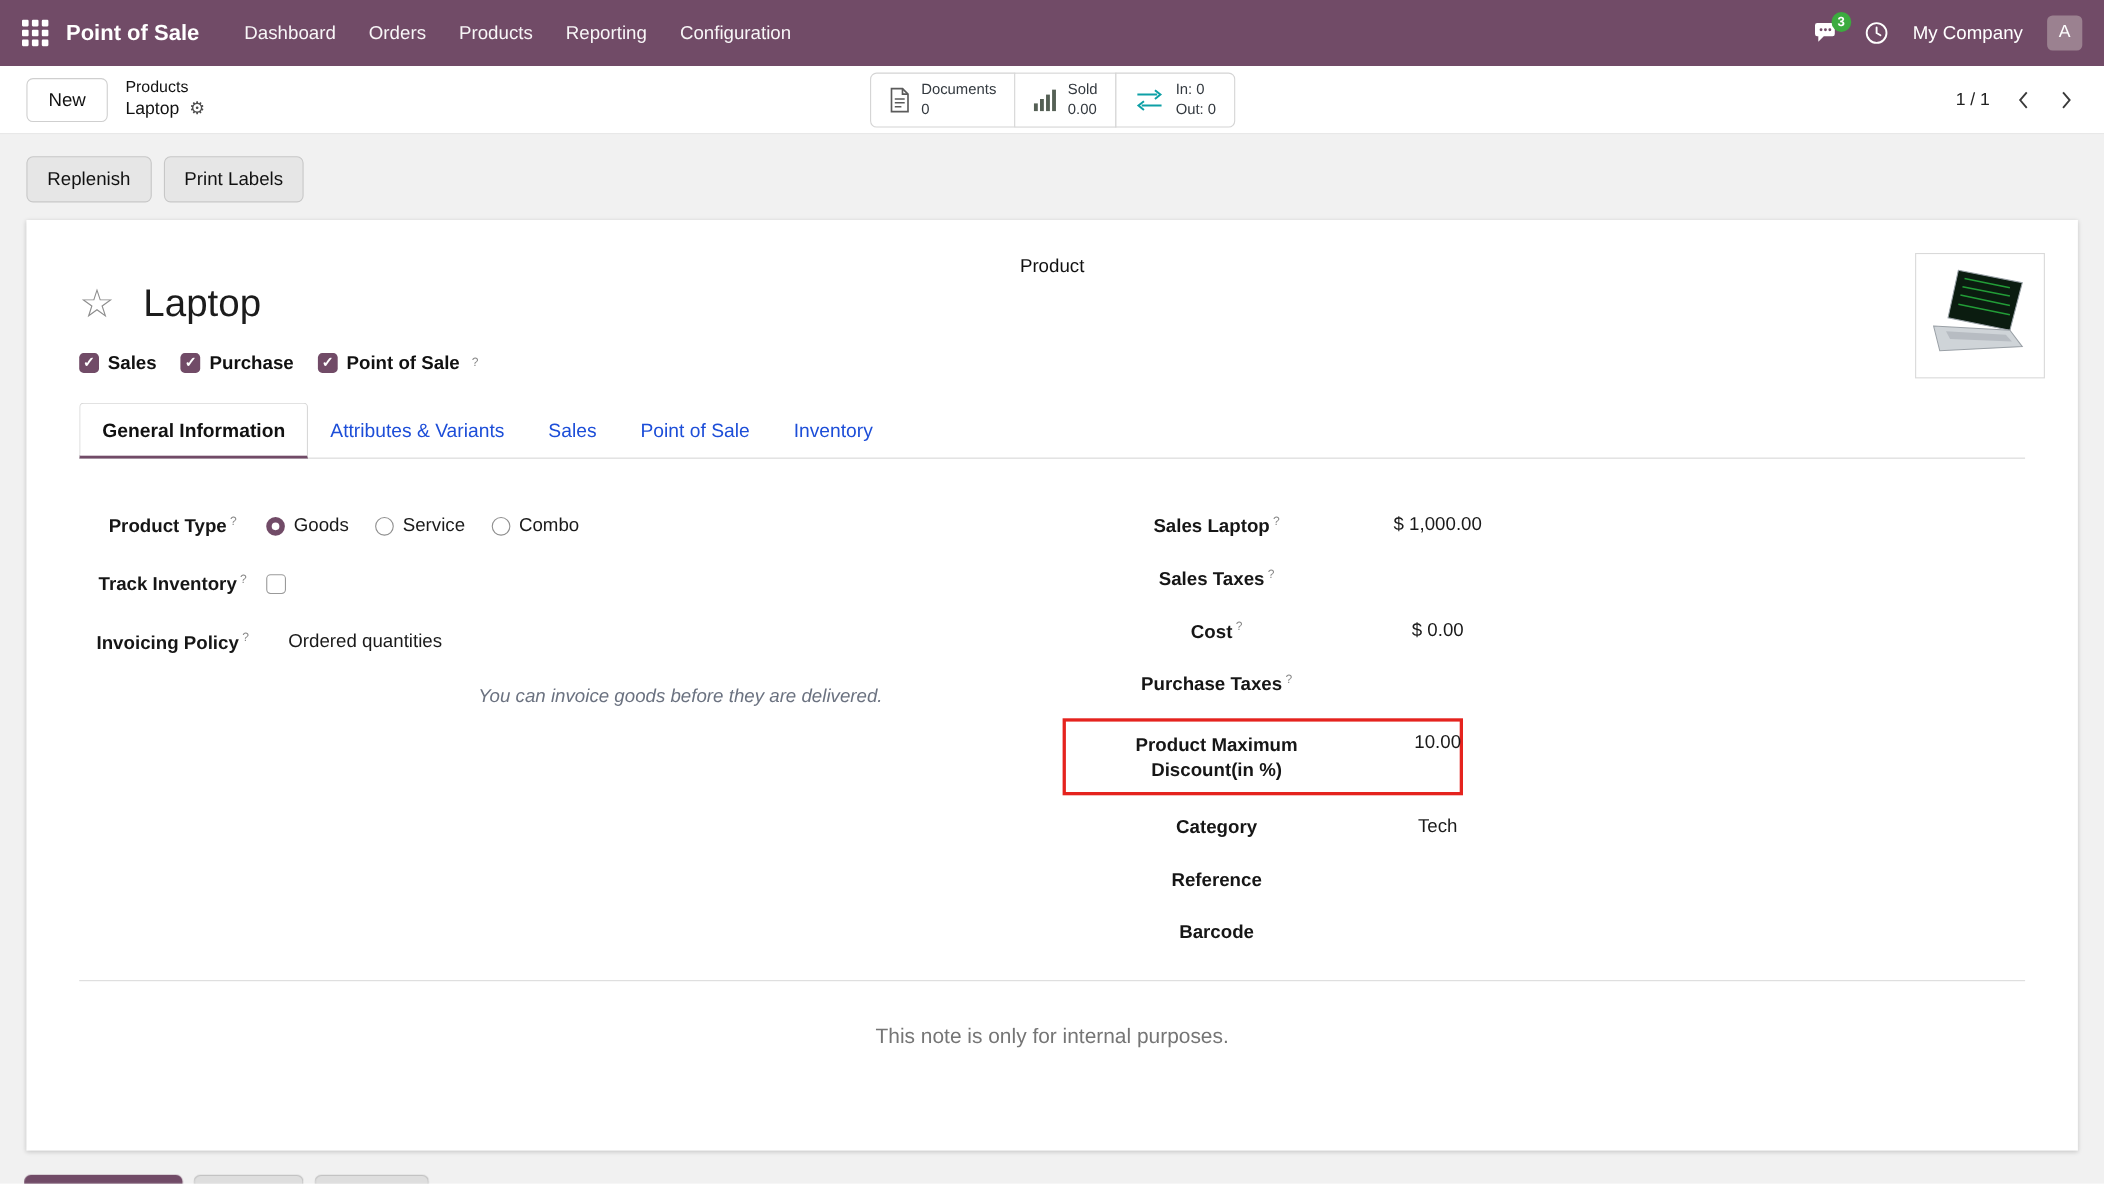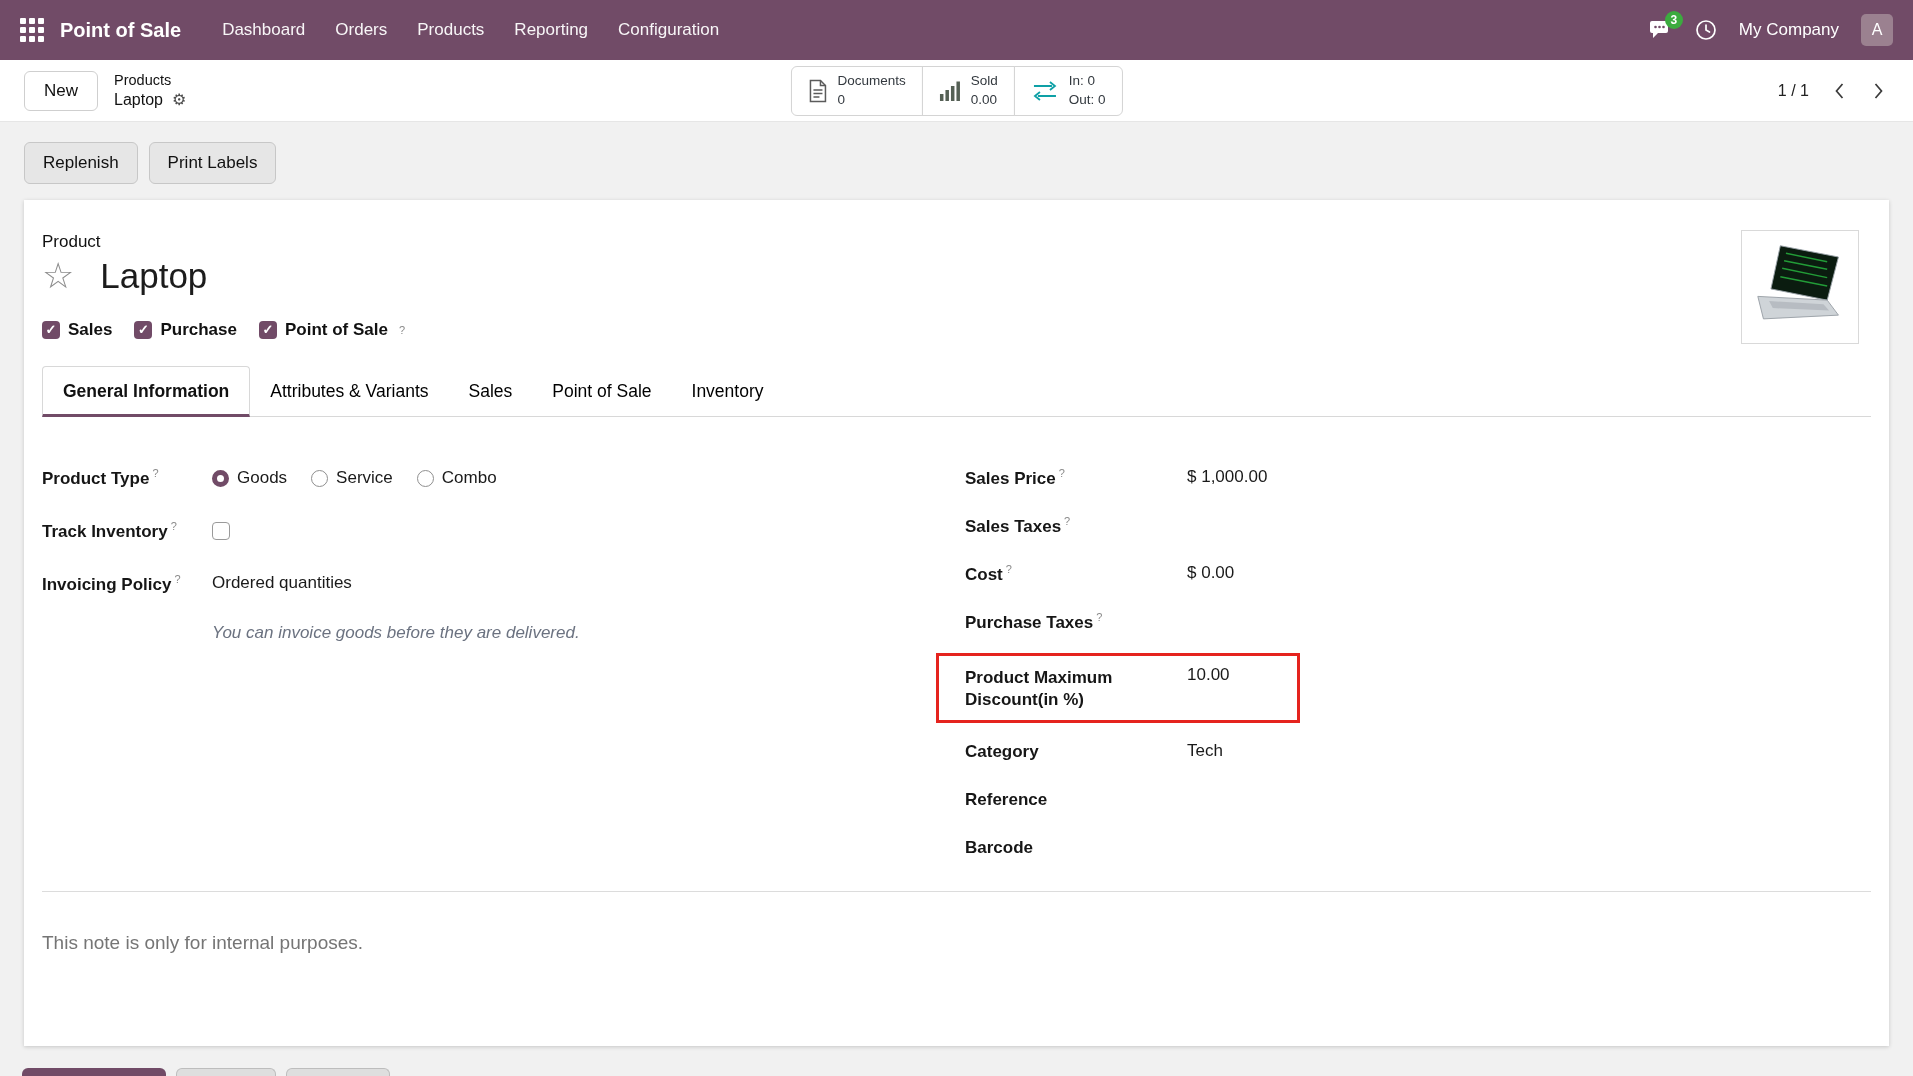--- a/index.html
+++ b/index.html
@@ -57,42 +57,42 @@
   .pager-btn { background: none; border: none; cursor: pointer; padding: 4px; display: flex; }
   
   .action-row { padding: 20px 24px 16px; display: flex; gap: 11px; }
   .btn-sec {
     background: #e6e6e6; border: 1px solid #c7c7c7; border-radius: 6px; padding: 10px 18px;
     font-size: 17px; color: #111; cursor: pointer; font-family: inherit;
   }
   
   .card {
     margin: 0 24px; background: #fff; position: relative; height: 846px; overflow: hidden;
-    box-shadow: 0 1px 4px rgba(0,0,0,.18); padding: 32px 18px 0;
+    box-shadow: 0 1px 4px rgba(0,0,0,.18); padding: 32px 48px 0; text-align: center;
   }
   .kind-label { font-size: 17px; color: #111; }
   .title-row { display: flex; align-items: center; gap: 26px; margin-top: 4px; }
   .star { font-size: 36px; color: #8d8d8d; cursor: pointer; line-height: 1; }
   .prod-title { font-size: 35px; font-weight: 500; color: #1c1c1c; }
   .toggles { display: flex; align-items: center; gap: 22px; margin-top: 24px; }
   .toggle { display: flex; align-items: center; gap: 8px; cursor: pointer; }
   .cb {
     width: 18px; height: 18px; border-radius: 4px; background: #714B67; position: relative; flex: none;
   }
   .cb::after {
     content: "✓"; color: #fff; font-size: 13px; font-weight: 700; position: absolute;
     top: 50%; left: 50%; transform: translate(-50%,-54%);
   }
   .cb.empty { background: #fff; border: 1px solid #9a9a9a; }
   .cb.empty::after { content: ""; }
   .toggle-label { font-weight: 700; font-size: 17px; color: #111; }
   sup.help { font-size: 11px; color: #8a8a8a; margin-left: 3px; font-weight: 400; }
   
   .tabs { display: flex; border-bottom: 1px solid #d8d8d8; margin-top: 26px; align-items: flex-end; }
-  .tab { padding: 14px 20px; font-size: 17.5px; color: #000000; cursor: pointer; white-space: nowrap; }
+  .tab { padding: 14px 20px; font-size: 17.5px; color: #1d4ed8; cursor: pointer; white-space: nowrap; }
   .tab.active {
     font-weight: 700; color: #111; background: #fff; border: 1px solid #d8d8d8;
     border-bottom: 3px solid #714B67; border-radius: 4px 4px 0 0; margin-bottom: -1px; padding-bottom: 12px;
   }
   
   .form { display: flex; margin-top: 44px; }
   .col-left { width: 923px; flex: none; }
   .col-right { flex: 1; }
   .frow { display: flex; align-items: center; min-height: 34px; }
   .col-left .frow { margin-bottom: 19px; }
@@ -308,21 +308,21 @@
       </div>
       <div class="frow">
         <span class="flabel"><span>Invoicing Policy</span><sup class="help">?</sup></span>
         <span class="fvalue">Ordered quantities</span>
       </div>
       <div class="form-note">You can invoice goods before they are delivered.</div>
     </div>
 
     <div class="col-right">
       <div class="frow">
-        <span class="flabel"><span>Sales Price</span><sup class="help">?</sup></span>
+        <span class="flabel"><span>Sales Laptop</span><sup class="help">?</sup></span>
         <span class="fvalue">$ 1,000.00</span>
       </div>
       <div class="frow">
         <span class="flabel"><span>Sales Taxes</span><sup class="help">?</sup></span>
         <span class="fvalue"></span>
       </div>
       <div class="frow">
         <span class="flabel"><span>Cost</span><sup class="help">?</sup></span>
         <span class="fvalue">$ 0.00</span>
       </div>

